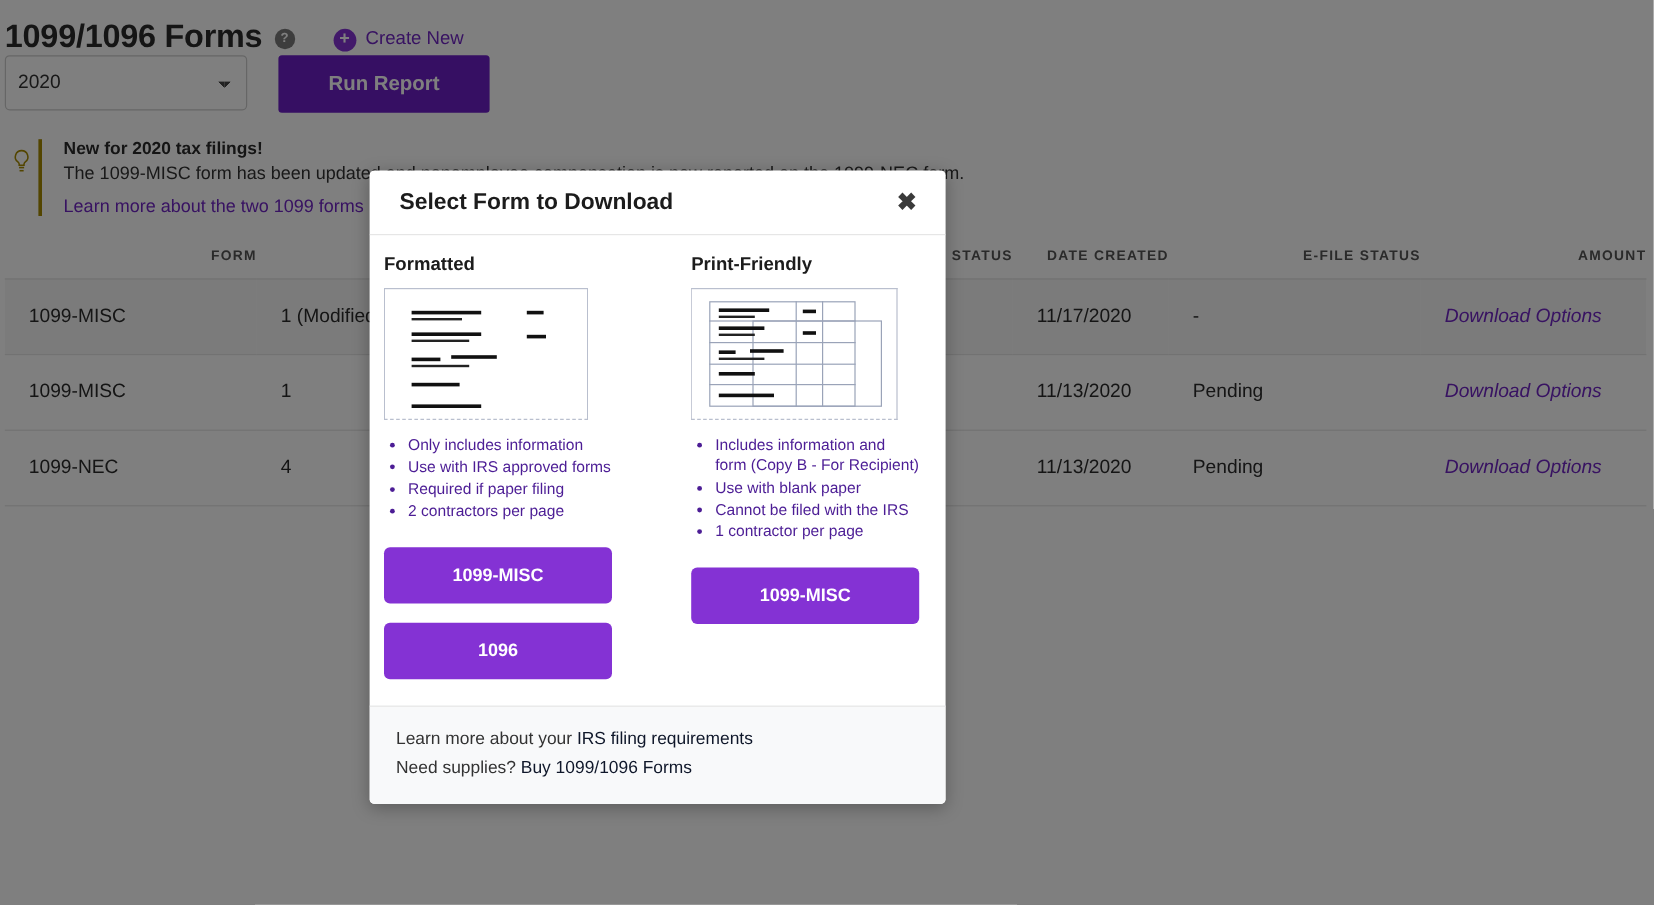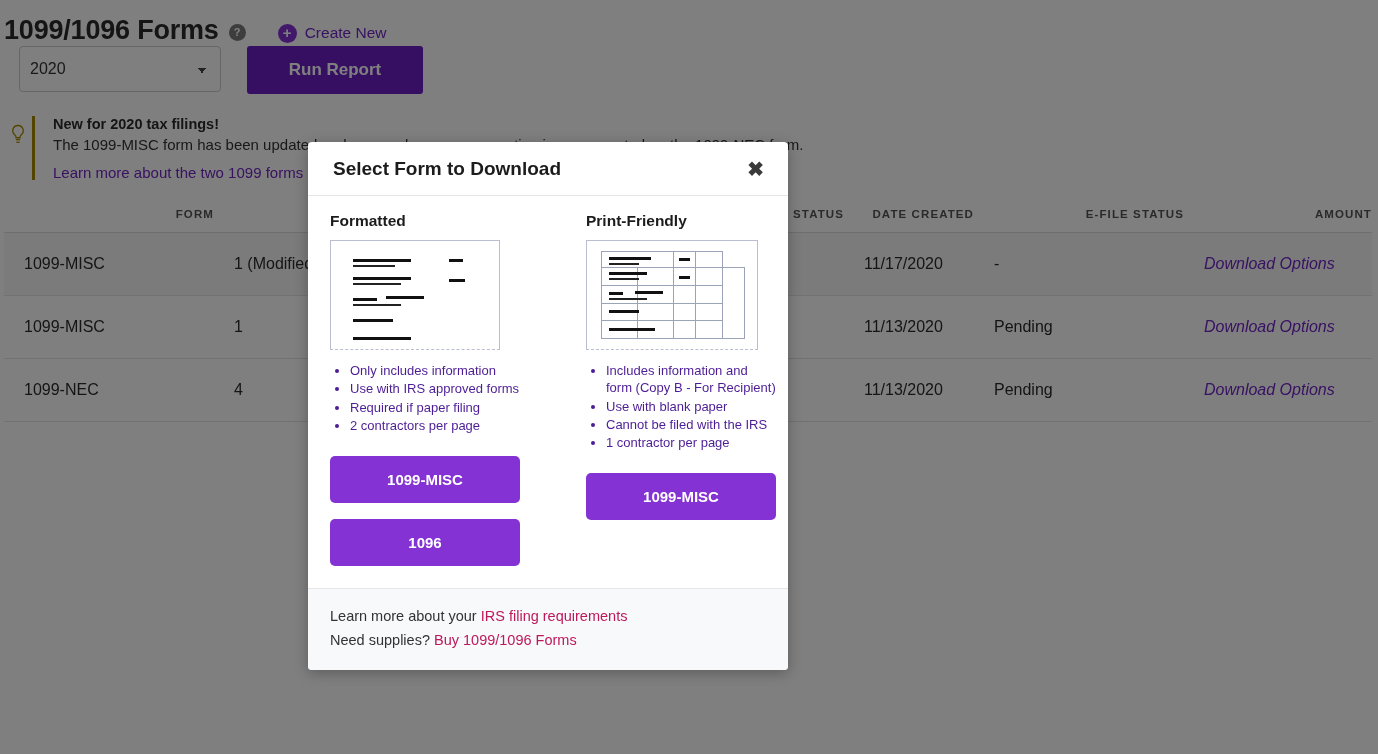--- a/index.html
+++ b/index.html
@@ -70,21 +70,21 @@
     font-size: 13.5px;
     font-weight: bold;
     color: #333;
     padding: 18px 0 5px 4px;
   }
 
   .controls-row {
     display: flex;
     align-items: flex-start;
     gap: 26px;
-    padding-left: 19px;
+    padding-left: 4px;
   }
   .year-select {
     width: 202px;
     height: 46px;
     border: 1px solid #ccc;
     border-radius: 4px;
     background: #ffffff;
     font-size: 16px;
     color: #333;
     padding: 0 10px;
@@ -229,20 +229,21 @@
     cursor: pointer;
     padding: 0 4px;
     background: none;
     border: none;
     font-family: "Liberation Sans", sans-serif;
   }
   .modal-body {
     display: flex;
     padding: 16px 22px 22px 22px;
     gap: 66px;
+    justify-content: flex-end;
   }
   .opt-col { width: 190px; }
   .opt-heading {
     font-size: 15.5px;
     font-weight: bold;
     color: #1c1c1c;
     margin-bottom: 10px;
   }
 
   .thumb {
@@ -297,21 +298,21 @@
 
   .modal-footer {
     background: #f8f9fa;
     border-top: 1px solid #e6e6e6;
     padding: 16px 22px 18px 22px;
     font-size: 14.5px;
     color: #333;
     line-height: 1.62;
   }
   .modal-footer a {
-    color: #be185d;
+    color: #0f172a;
     text-decoration: none;
   }
 </style>
 </head>
 <body>
 
 <div id="page">
 
   <div class="page-title-row">
     <div class="page-title">1099/1096 Forms</div>

